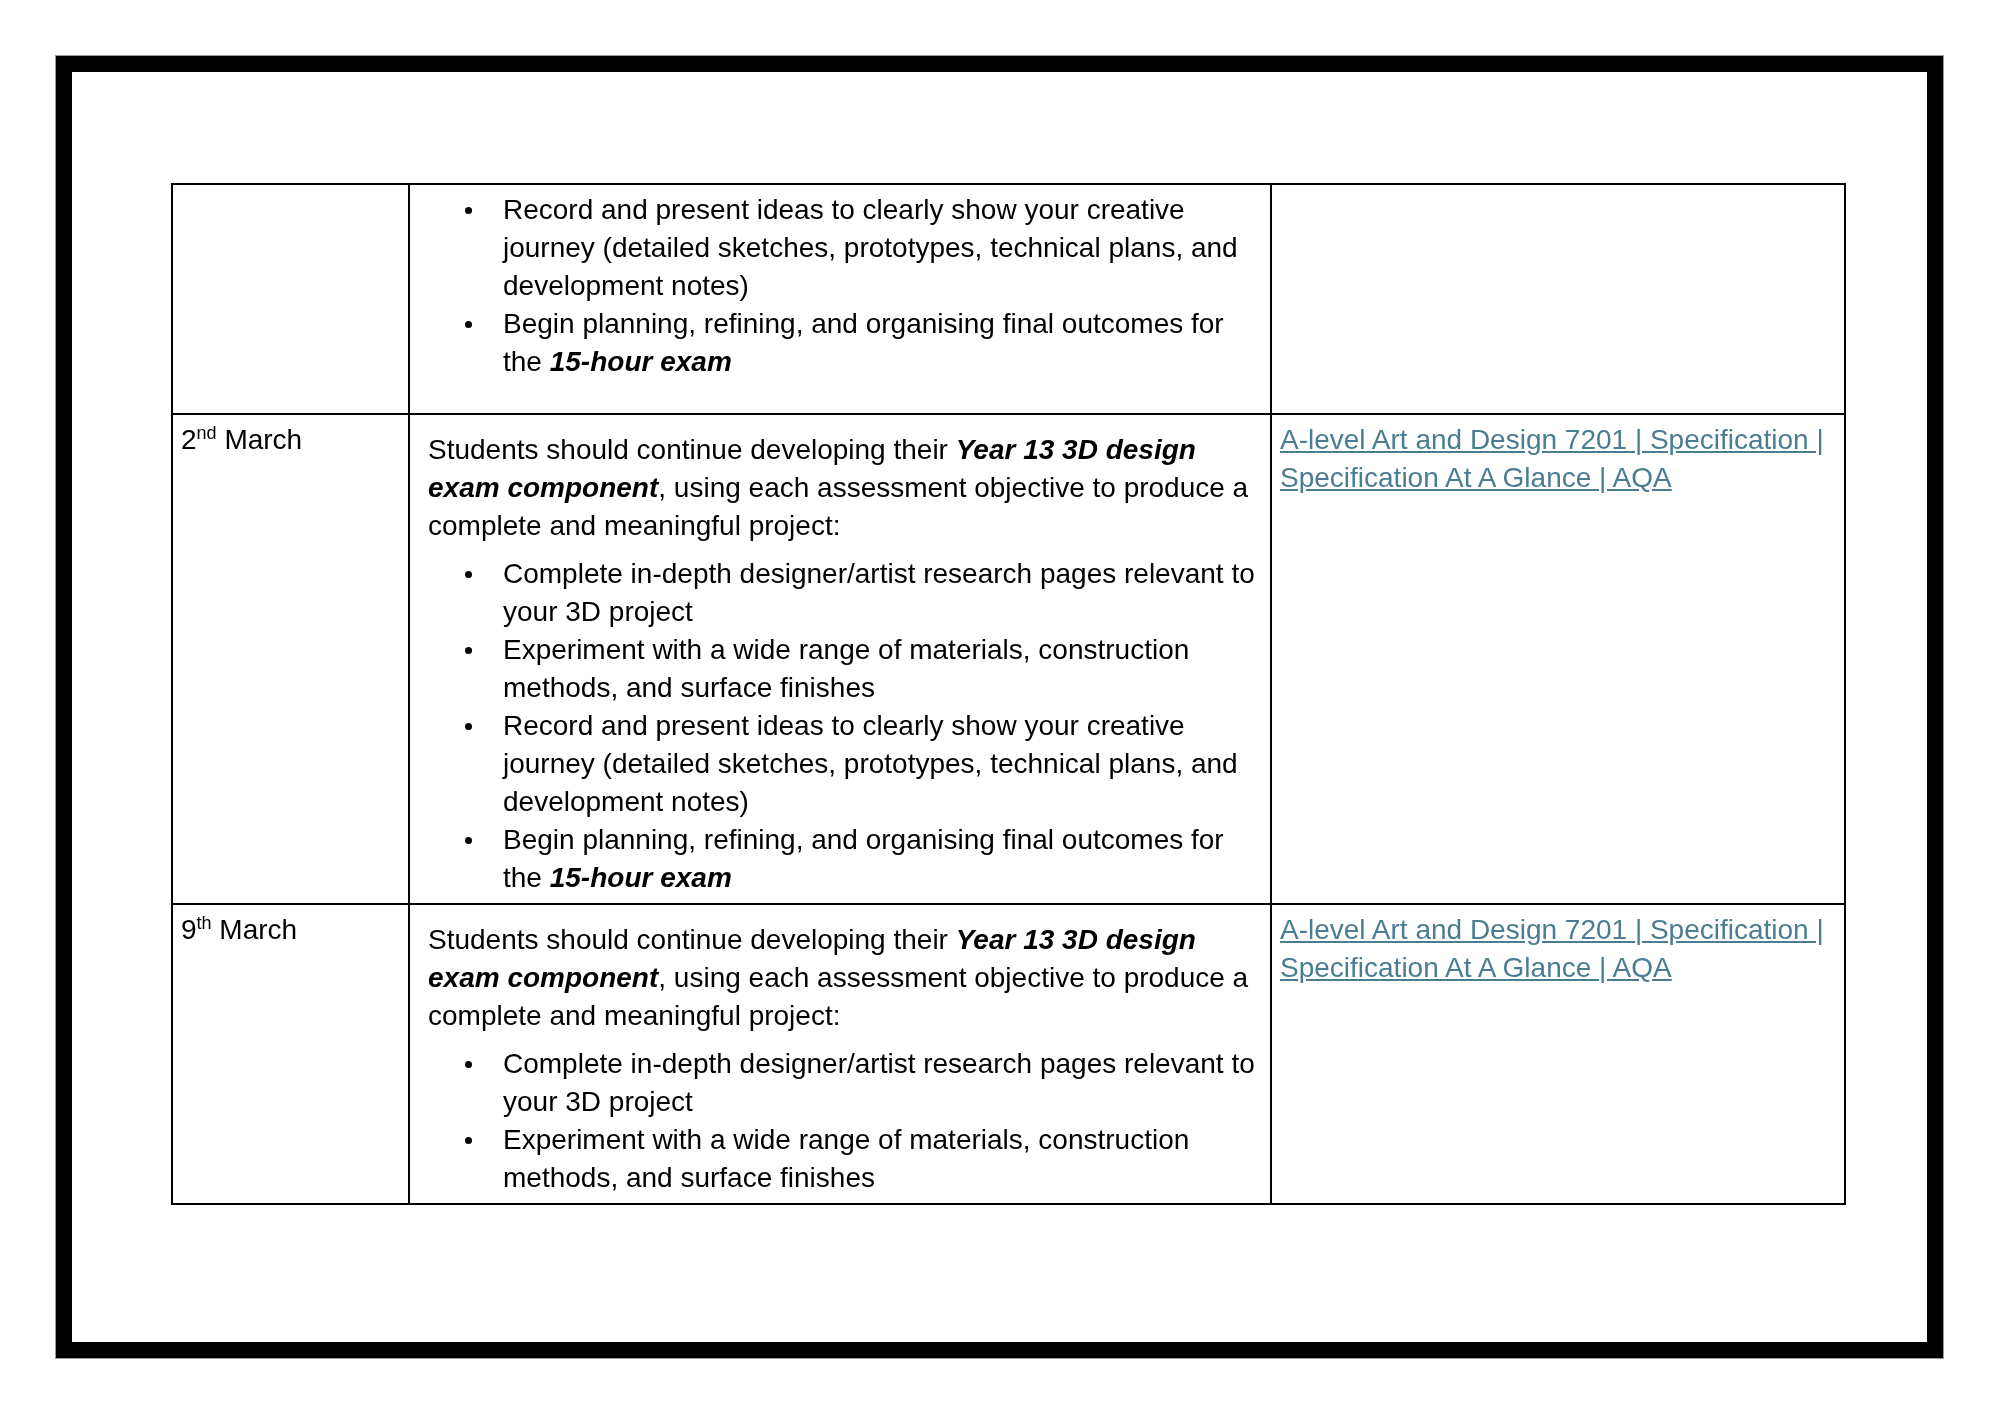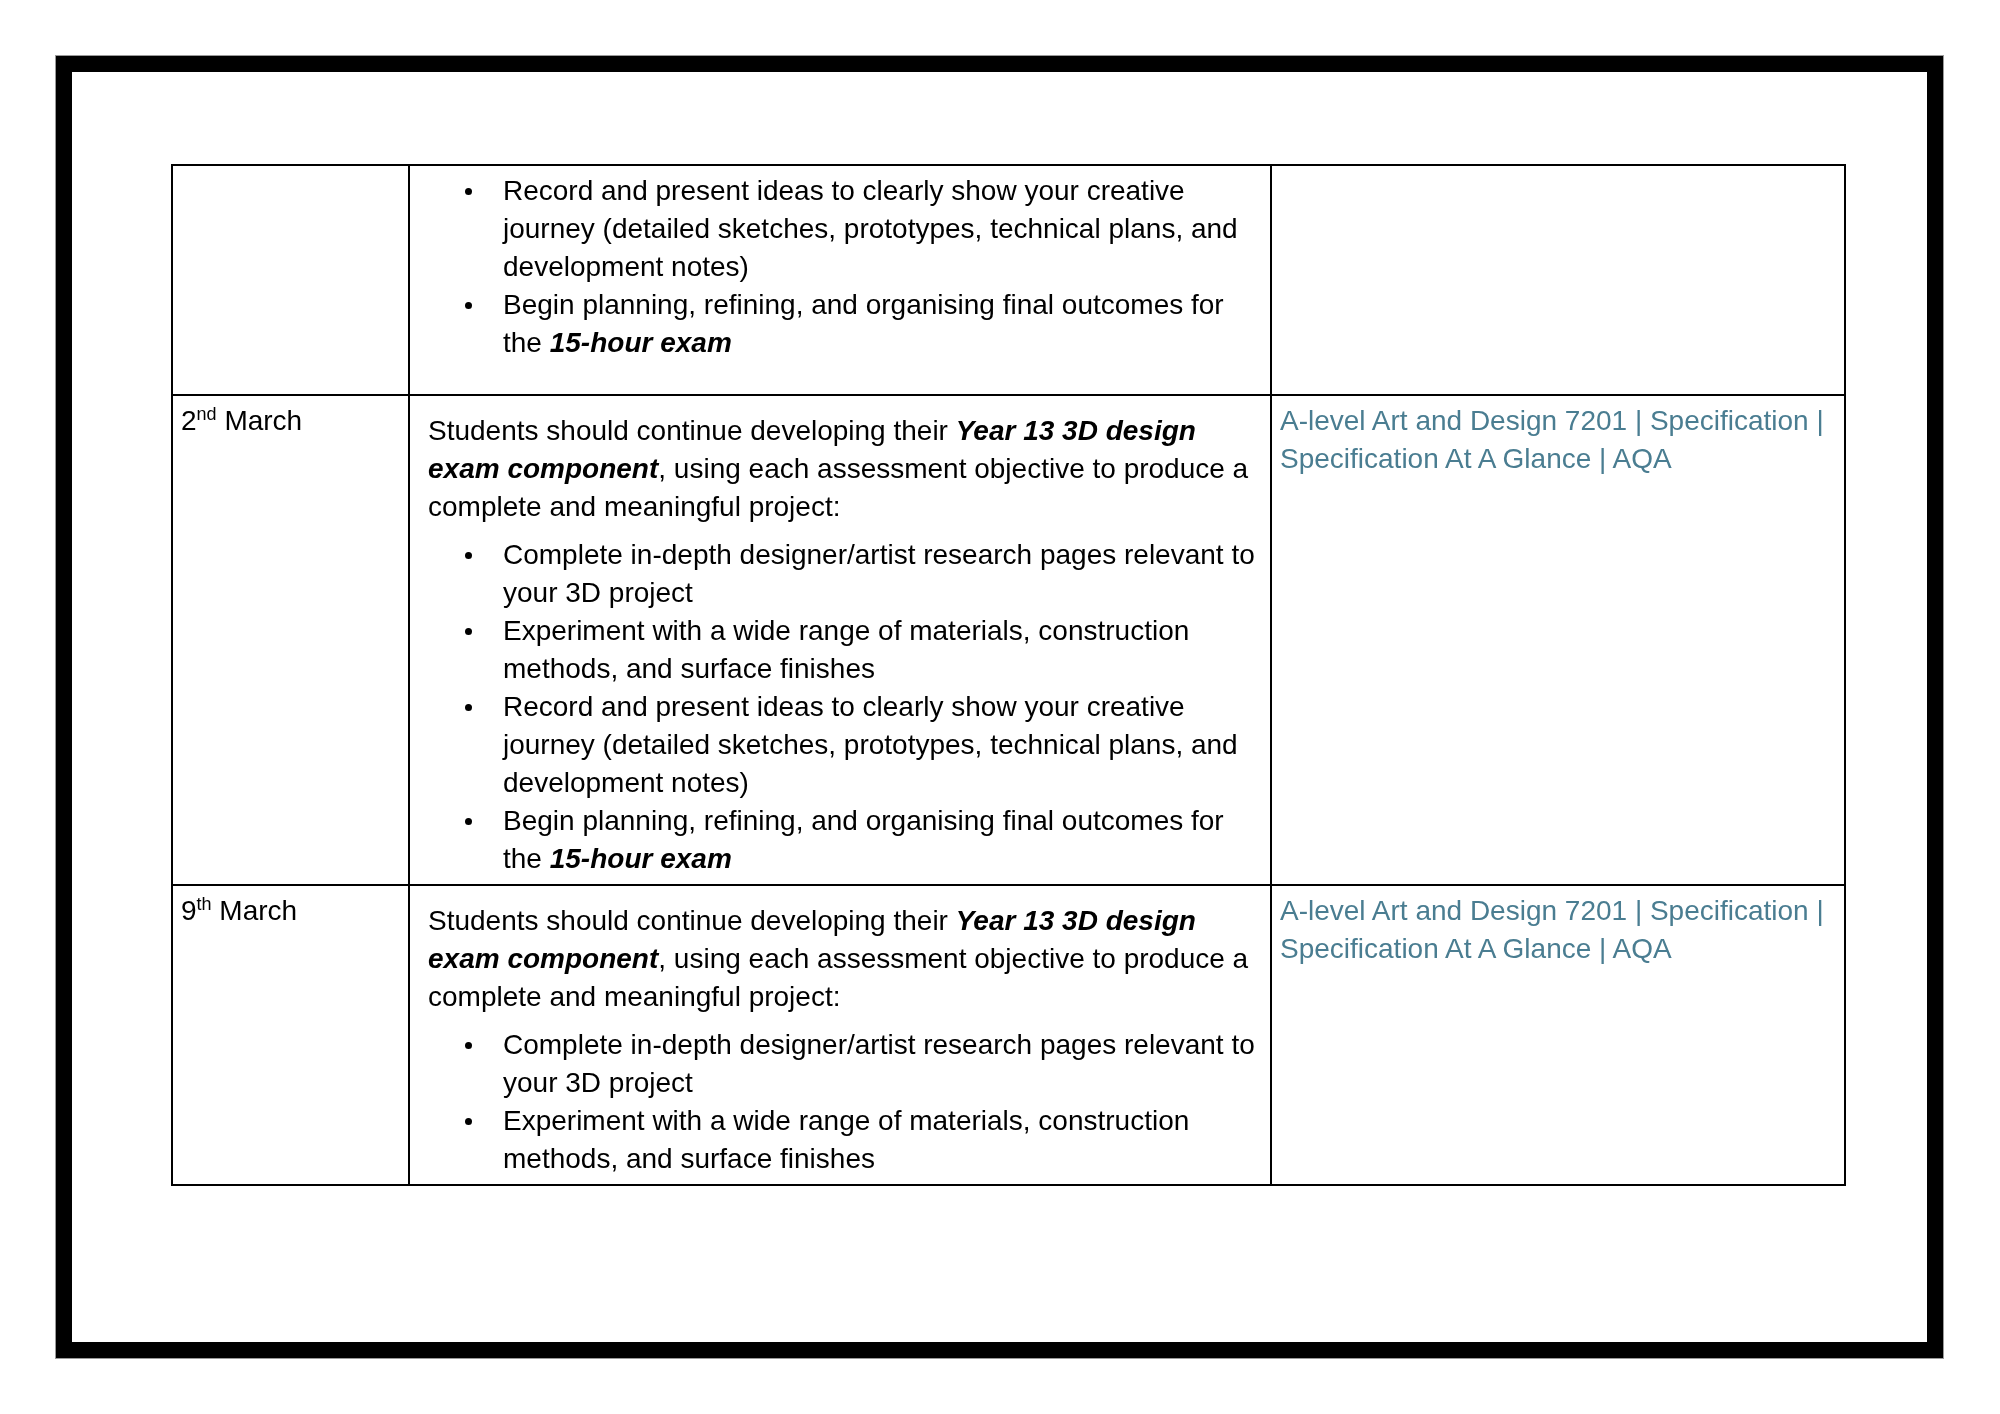--- a/index.html
+++ b/index.html
@@ -15,21 +15,21 @@
   .page-frame {
     position: absolute;
     left: 56px; top: 56px;
     width: 1887px; height: 1302px;
     border: 16px solid var(--border-color);
     box-shadow: 0 0 0 1px #9a9a9a;
     background: transparent;
   }
   .doc-table-wrap {
     position: absolute;
-    left: 171px; top: 164px;
+    left: 171px; top: 183px;
   }
   table.schedule {
     border-collapse: collapse;
     table-layout: fixed;
     width: 1673px;
   }
   table.schedule td {
     border: 2px solid var(--border-color);
     vertical-align: top;
     font-size: 28px;
@@ -47,20 +47,21 @@
     position: absolute;
     left: 47px; top: 16px;
     width: 7px; height: 7px;
     border-radius: 50%;
     background: var(--text-color);
   }
   b { font-weight: bold; font-style: italic; }
   sup { font-size: 18px; line-height: 0; vertical-align: super; }
   a.spec-link {
     color: var(--link-color);
+    text-decoration: underline;
     cursor: pointer;
   }
 </style>
 </head>
 <body style="background: rgb(255, 255, 255);">
 
 <div class="page-frame"></div>
 
 <div class="doc-table-wrap">
   <table class="schedule">

